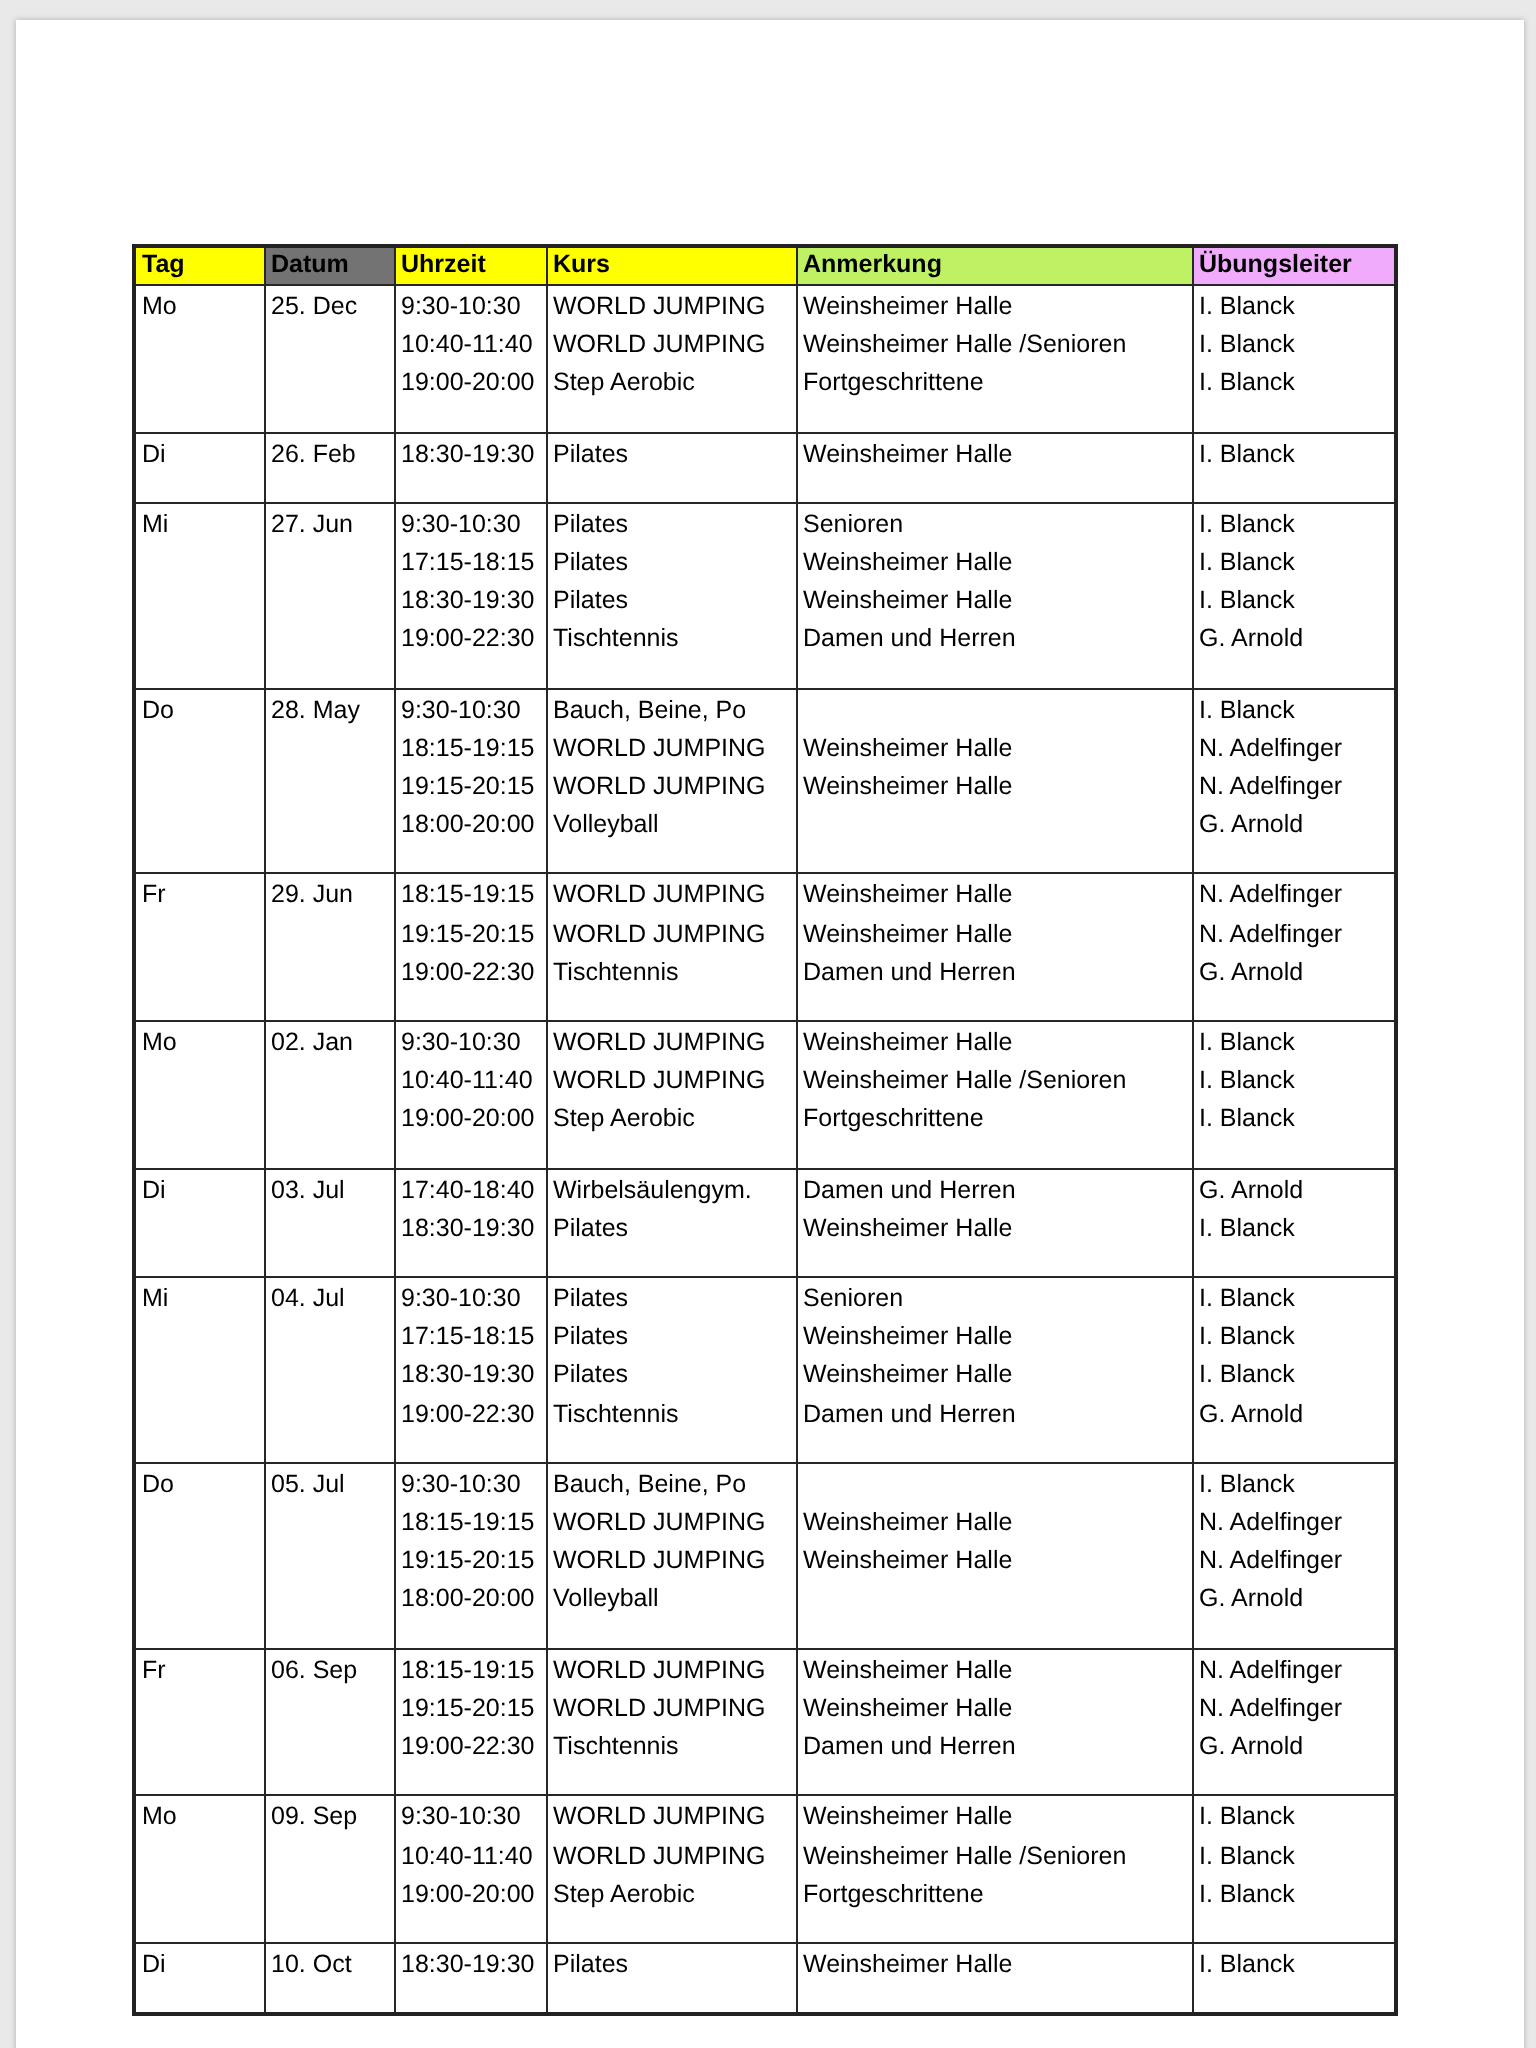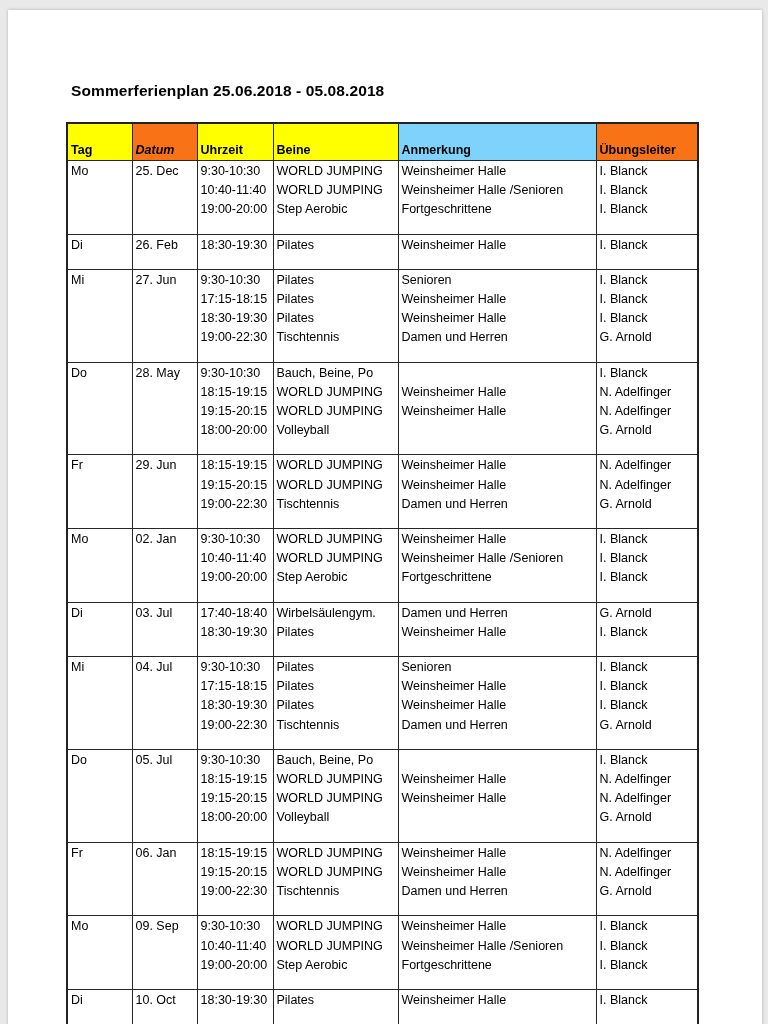--- a/index.html
+++ b/index.html
@@ -49,54 +49,53 @@
     border: 1.5px solid #262626;
     font-size: 12.5px;
     color: #000000;
     text-align: left;
     vertical-align: top;
     overflow: hidden;
   }
   th {
     background: #ffff00;
     font-weight: bold;
-    padding: 19px 3px 2px 3px;
+    padding: 1px 3px 2px 3px;
     line-height: 15px;
     white-space: nowrap;
   }
   td {
     padding: 1px 3px 14px 3px;
   }
   td .line {
     line-height: 19.2px;
     white-space: nowrap;
   }
 </style>
 </head>
 <body>
 
 <div class="page">
-  <h1 class="doc-title">Sommerferienplan 25.06.2018 - 05.08.2018</h1>
   <table class="schedule">
     <colgroup>
       <col class="c-tag">
         <col class="c-datum">
         <col class="c-uhr">
       <col class="c-kurs">
         <col class="c-anm">
         <col class="c-ltr">
     </colgroup>
     <thead>
       <tr>
           <th style="background: rgb(255, 255, 0);">Tag</th>
-          <th style="background: #f97316; font-style: italic;">Datum</th>
+          <th style="background: #737373;">Datum</th>
           <th style="background: rgb(255, 255, 0);">Uhrzeit</th>
-          <th style="background: rgb(255, 255, 0);">Beine</th>
-          <th style="background: #7dd3fc;">Anmerkung</th>
-          <th style="background: #f97316;">Übungsleiter</th>
+          <th style="background: rgb(255, 255, 0);">Kurs</th>
+          <th style="background: #bef264;">Anmerkung</th>
+          <th style="background: #f0abfc;">Übungsleiter</th>
         </tr>
     </thead>
     <tbody>
         <tr>
           <td>
             <div class="line">Mo</div>
           </td>
           <td>
             <div class="line">25. Dec</div>
           </td>
@@ -347,21 +346,21 @@
             <div class="line">N. Adelfinger</div>
             <div class="line">N. Adelfinger</div>
             <div class="line">G. Arnold</div>
           </td>
         </tr>
         <tr>
           <td>
             <div class="line">Fr</div>
           </td>
           <td>
-            <div class="line">06. Jan</div>
+            <div class="line">06. Sep</div>
           </td>
           <td>
             <div class="line">18:15-19:15</div>
             <div class="line">19:15-20:15</div>
             <div class="line">19:00-22:30</div>
           </td>
           <td>
             <div class="line">WORLD JUMPING</div>
             <div class="line">WORLD JUMPING</div>
             <div class="line">Tischtennis</div>

